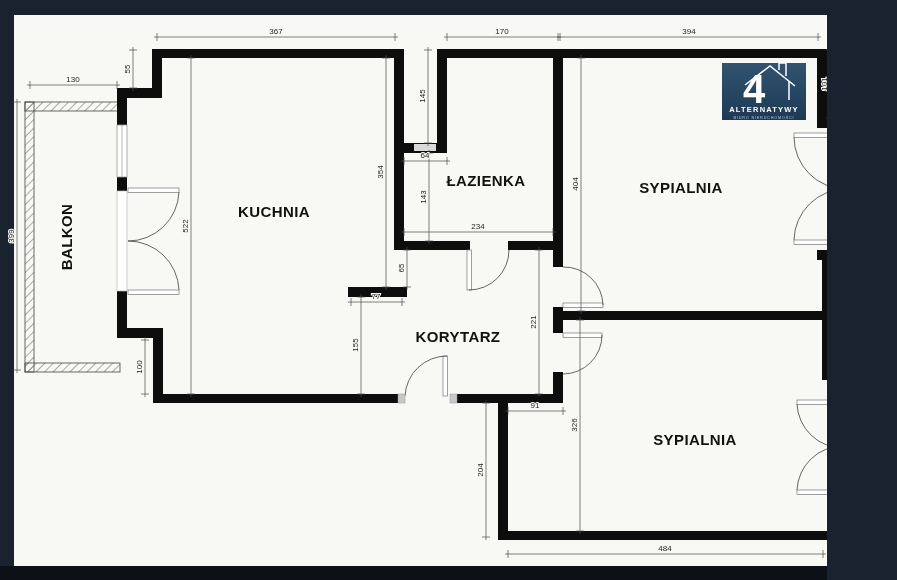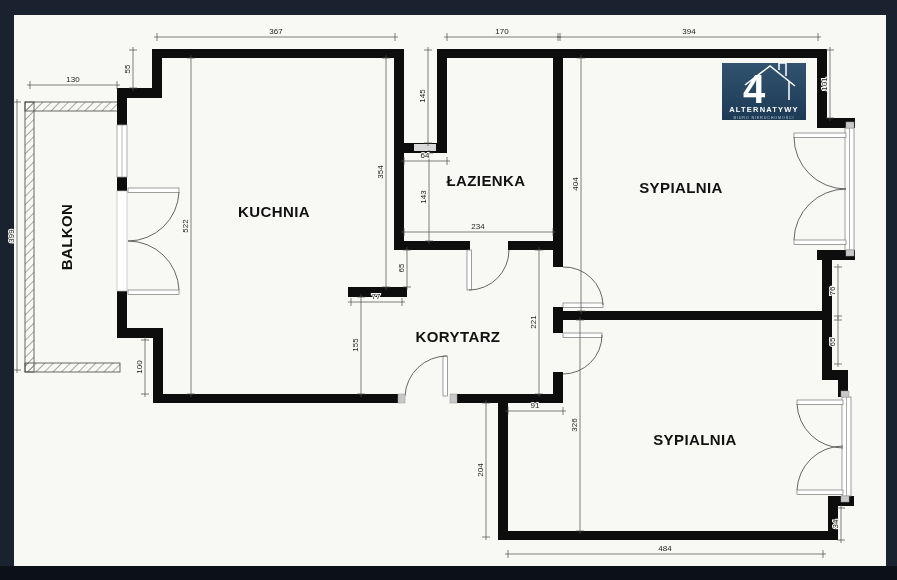--- a/index.html
+++ b/index.html
@@ -1,16 +1,16 @@
 <!DOCTYPE html>
 <html><head>
 <meta charset="utf-8">
 <style>
   html,body{margin:0;padding:0;background:#1a2230;}
-  .stage{width:897px;height:580px;position:relative;overflow:hidden;}
+  .stage{width:827px;height:580px;position:relative;overflow:hidden;}
   svg{display:block;}
   text{font-family:"Liberation Sans", sans-serif;}
   .dim{font-size:8px;text-anchor:middle;stroke:#f8f8f5;stroke-width:2px;paint-order:stroke;}
   .room{font-size:15px;font-weight:bold;text-anchor:middle;letter-spacing:0.4px;}
   .logo-big{font-size:40px;font-weight:bold;text-anchor:middle;}
   .logo-title{font-size:7.5px;font-weight:bold;text-anchor:middle;letter-spacing:1.2px;}
   .logo-sub{font-size:3.8px;text-anchor:middle;letter-spacing:0.8px;}
 </style>
 </head>
 <body>

